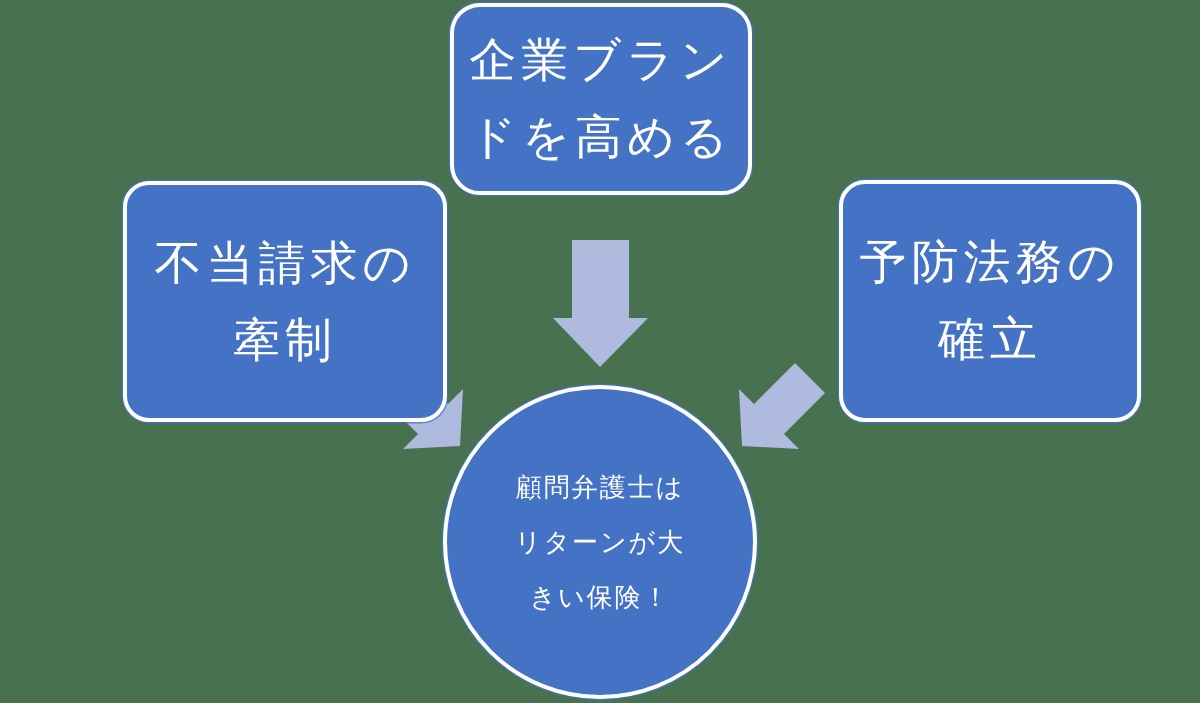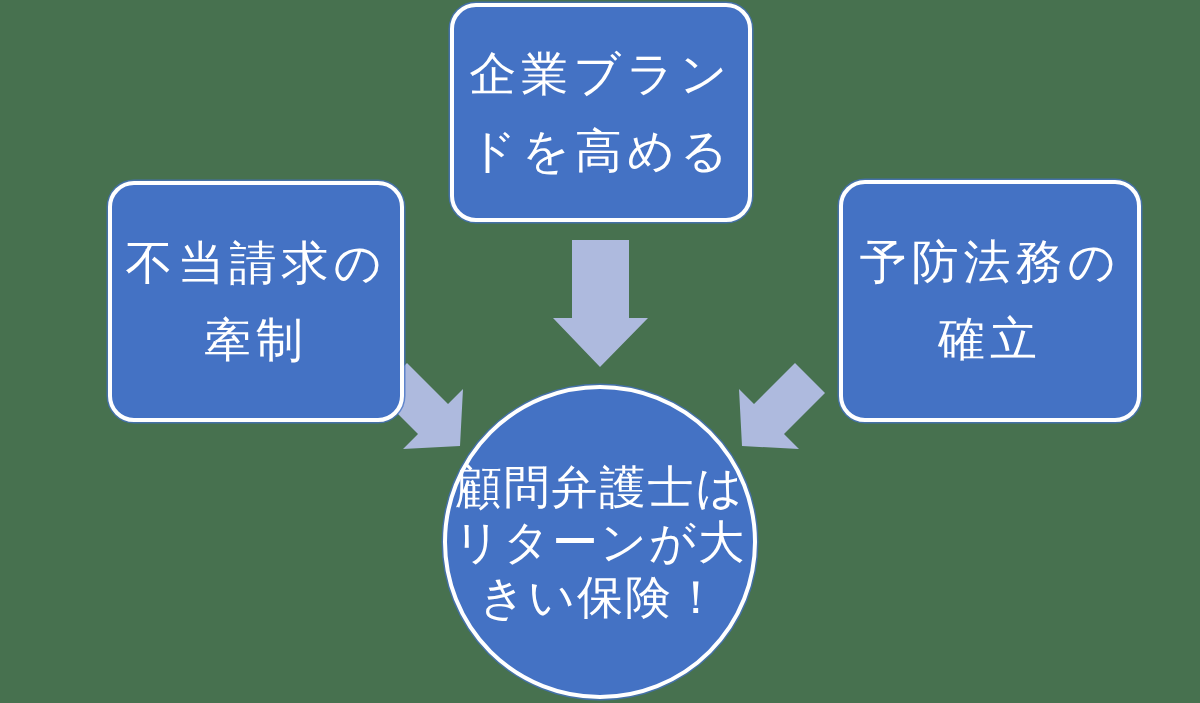--- a/index.html
+++ b/index.html
@@ -28,39 +28,39 @@
     box-sizing: border-box;
   }
   .box-label {
     color: #FFFFFF;
     font-size: 47px;
     line-height: 77px;
     letter-spacing: 5px;
     text-align: center;
     white-space: pre-line;
   }
-  .box-left  { left: 108px; top: 181px; width: 296px; height: 241px; justify-content: center; }
-  .box-top   { left: 450px; top: 3px;   width: 302px; height: 219px; }
+  .box-left  { left: 123px; top: 181px; width: 324px; height: 241px; justify-content: center; }
+  .box-top   { left: 450px; top: 3px;   width: 302px; height: 192px; border-radius: 30px; }
   .box-right { left: 839px; top: 180px; width: 302px; height: 242px; }
   .circle {
     position: absolute;
     left: 443px; top: 385px;
     width: 314px; height: 314px;
     background: #4472C4;
     border: 4px solid #FFFFFF;
     border-radius: 50%;
     box-shadow: 0 0 0 1.5px rgba(68,114,196,0.75);
     display: flex;
     align-items: center;
     justify-content: center;
     box-sizing: border-box;
   }
   .circle-label {
     color: #FFFFFF;
-    font-size: 46px;
+    font-size: 26px;
     line-height: 55px;
     letter-spacing: 2px;
     text-align: center;
     white-space: pre-line;
   }
 </style>
 </head>
 <body>
 
 <div class="canvas">

